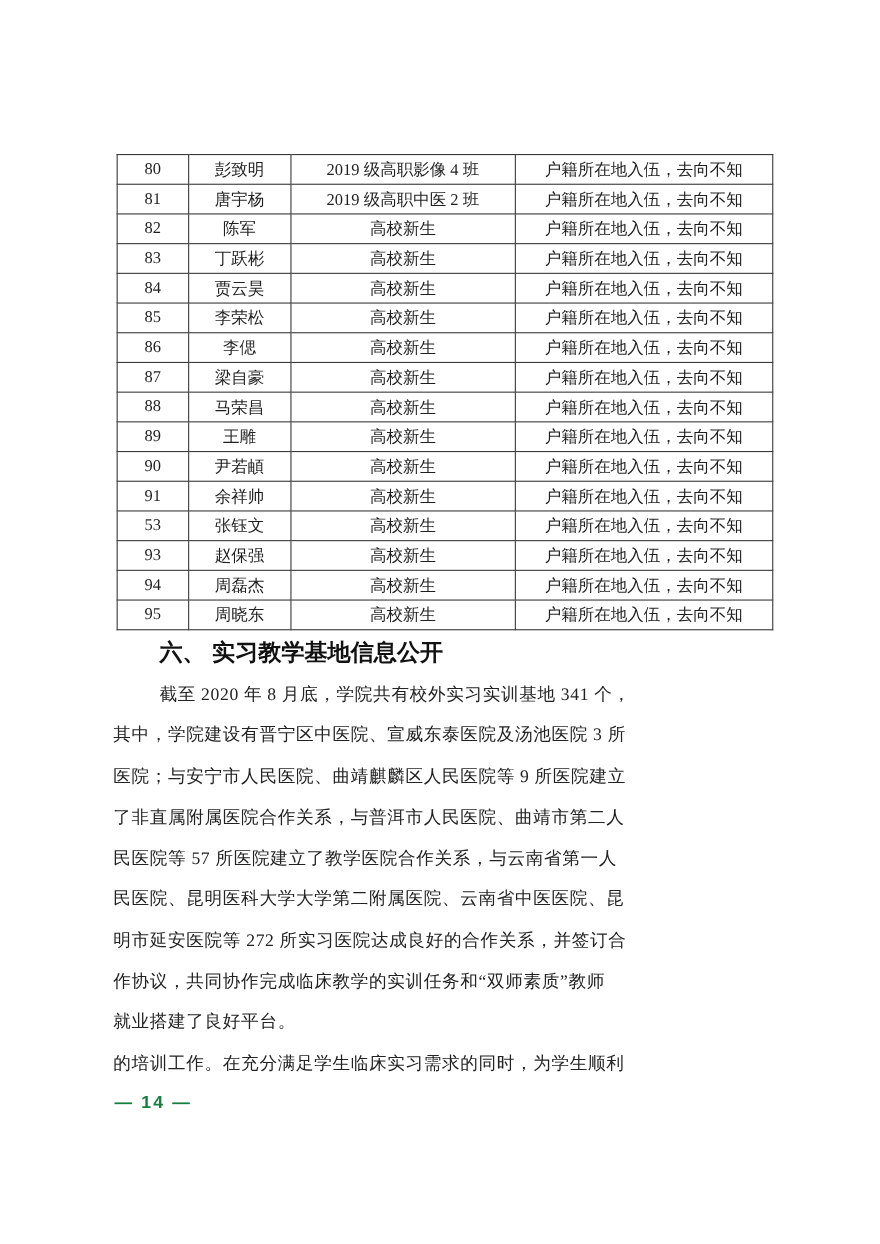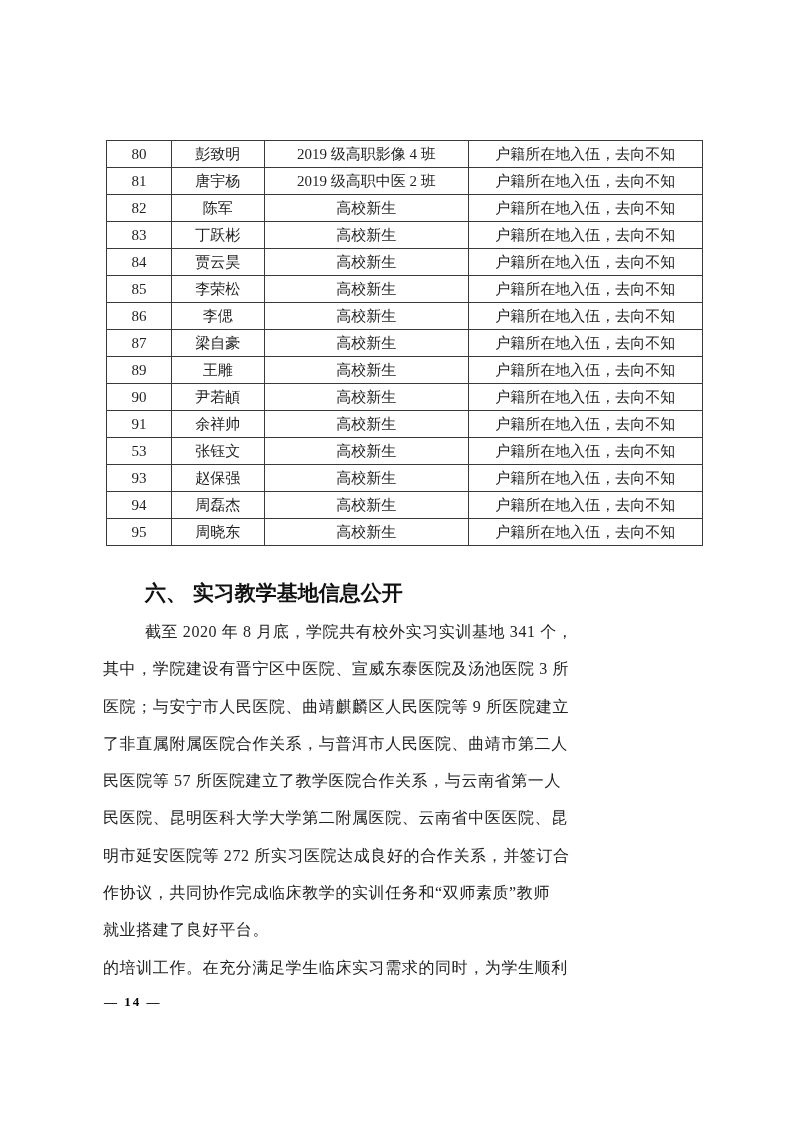--- a/index.html
+++ b/index.html
@@ -65,25 +65,25 @@
     letter-spacing:0.6px;
     white-space:nowrap;
   }
   .para-line.indent { text-indent:42px; }
 
   
   .footer {
     position:absolute;
     left:104px;
     top:994px;
-    font-family:Liberation Serif, serif;
-    font-size:13px;
+    font-family:Liberation Sans, sans-serif;
+    font-size:16px;
     font-weight:bold;
     letter-spacing:2px;
-    color:#000000;
+    color:#15803d;
   }
 </style>
 </head>
 <body>
 
 <div class="page">
 
   <table class="roster">
     <tbody>
         <tr>
@@ -124,20 +124,26 @@
         </tr>
         <tr>
           <td class="col-no">86</td>
           <td class="col-name">李偲</td>
           <td class="col-class">高校新生</td>
           <td class="col-status">户籍所在地入伍，去向不知</td>
         </tr>
         <tr>
           <td class="col-no">87</td>
           <td class="col-name">梁自豪</td>
+          <td class="col-class">高校新生</td>
+          <td class="col-status">户籍所在地入伍，去向不知</td>
+        </tr>
+        <tr>
+          <td class="col-no">88</td>
+          <td class="col-name">马荣昌</td>
           <td class="col-class">高校新生</td>
           <td class="col-status">户籍所在地入伍，去向不知</td>
         </tr>
         <tr>
           <td class="col-no">89</td>
           <td class="col-name">王雕</td>
           <td class="col-class">高校新生</td>
           <td class="col-status">户籍所在地入伍，去向不知</td>
         </tr>
         <tr>

